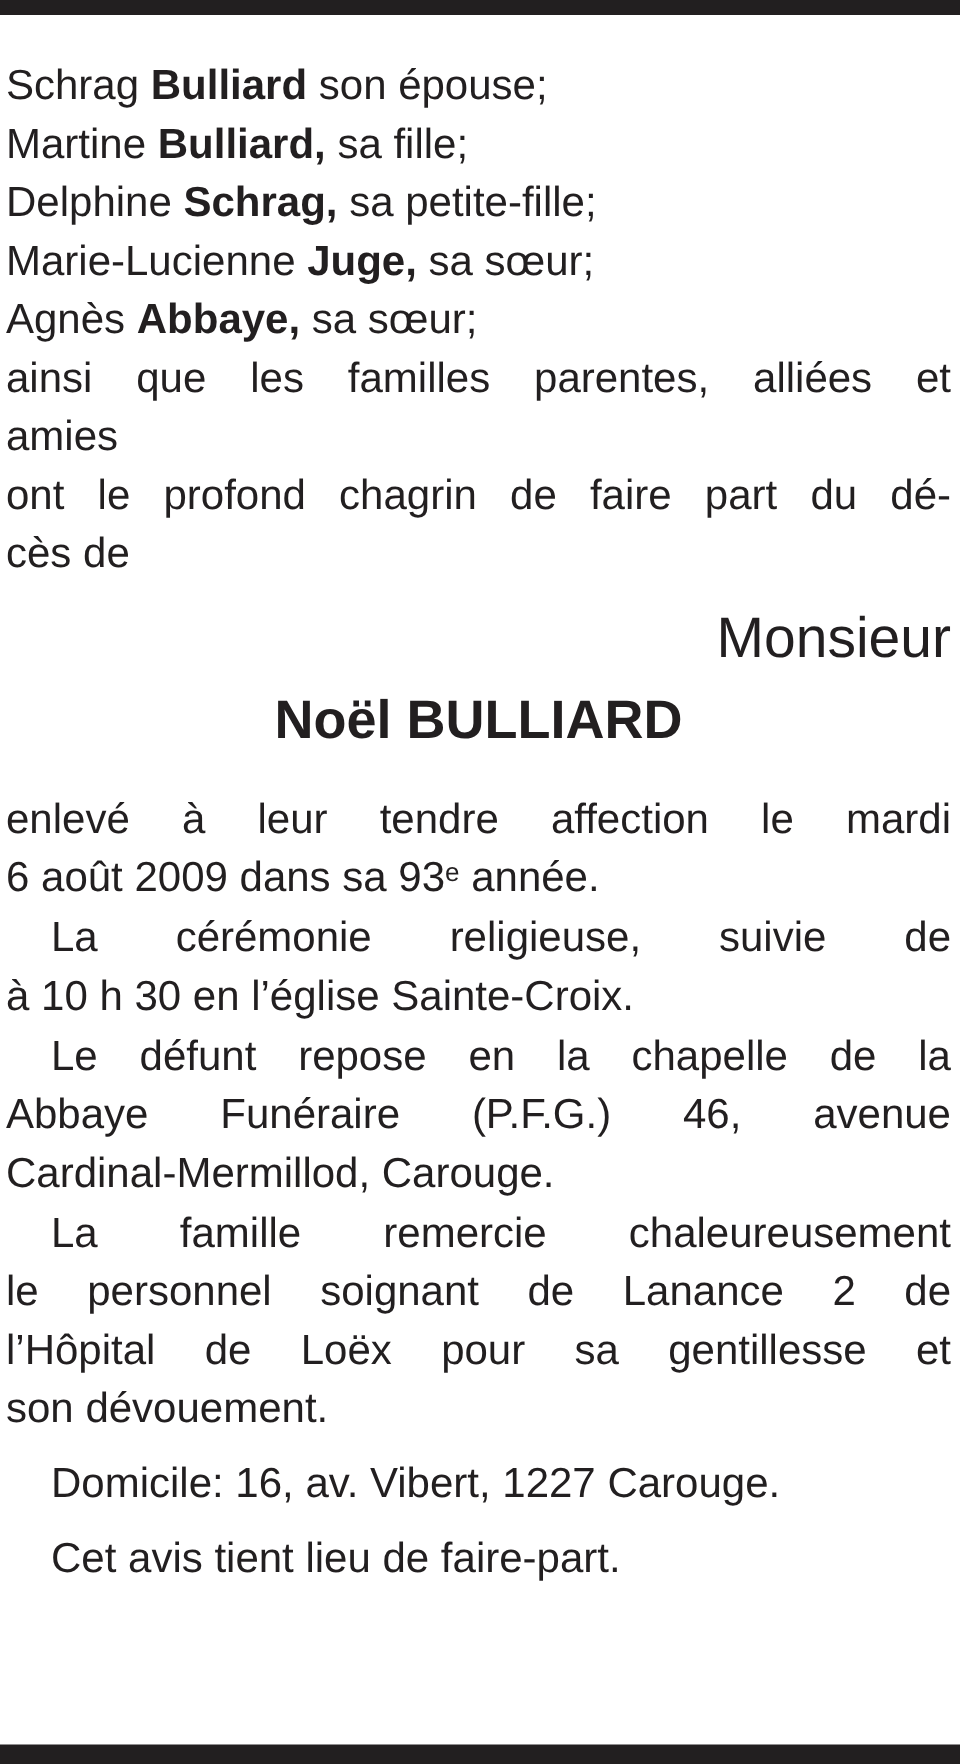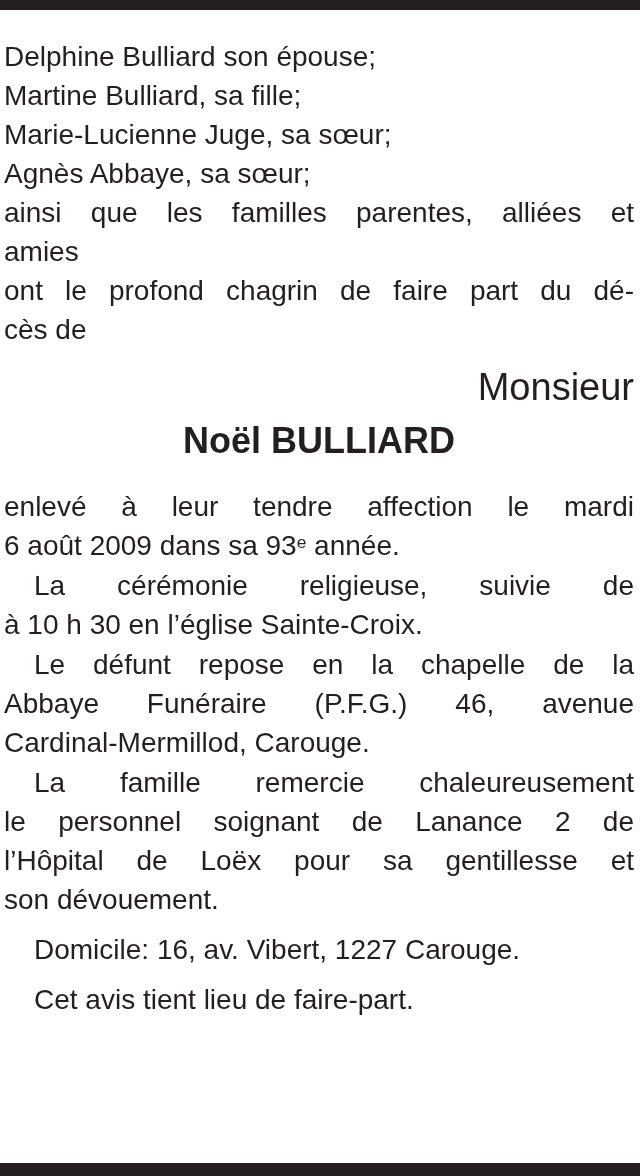--- a/index.html
+++ b/index.html
@@ -30,21 +30,21 @@
     font-size: 28px;
     line-height: 39px;
     white-space: normal;
     text-align: left;
   }
   .line.stretch {
     text-align: justify;
     text-align-last: justify;
   }
   .line.indent { text-indent: 30px; }
-  .line .bold { font-weight: 400; }
+  .line .bold { font-weight: 700; }
   .line sup {
     font-size: 0.62em;
     line-height: 0;
     vertical-align: 0.38em;
   }
   .civility {
     margin-top: 14px;
     font-size: 38px;
     line-height: 48px;
     text-align: right;
@@ -59,22 +59,23 @@
   .paragraph { margin-top: 1px; }
   .paragraph.tight { margin-top: 11px; }
 </style>
 </head>
 <body>
 
 <div class="page" style="color: rgb(34, 31, 32); background: rgb(255, 255, 255);">
   <div class="bar top" style="background: rgb(34, 31, 32);"></div>
   <div class="content">
     <div>
-        <div class="line"><span>Delphine </span><span class="bold">Bulliard</span><span> son épouse;</span></div>
+        <div class="line"><span>Schrag </span><span class="bold">Bulliard</span><span> son épouse;</span></div>
         <div class="line"><span>Martine </span><span class="bold">Bulliard,</span><span> sa fille;</span></div>
+        <div class="line"><span>Delphine </span><span class="bold">Schrag,</span><span> sa petite-fille;</span></div>
         <div class="line"><span>Marie-Lucienne </span><span class="bold">Juge,</span><span> sa sœur;</span></div>
         <div class="line"><span>Agnès </span><span class="bold">Abbaye,</span><span> sa sœur;</span></div>
         <div class="line stretch"><span>ainsi que les familles parentes, alliées et</span></div>
         <div class="line"><span>amies</span></div>
         <div class="line stretch"><span>ont le profond chagrin de faire part du dé-</span></div>
         <div class="line"><span>cès de</span></div>
       </div>
     <div class="civility">Monsieur</div>
     <div class="deceased">Noël BULLIARD</div>
     <div>

